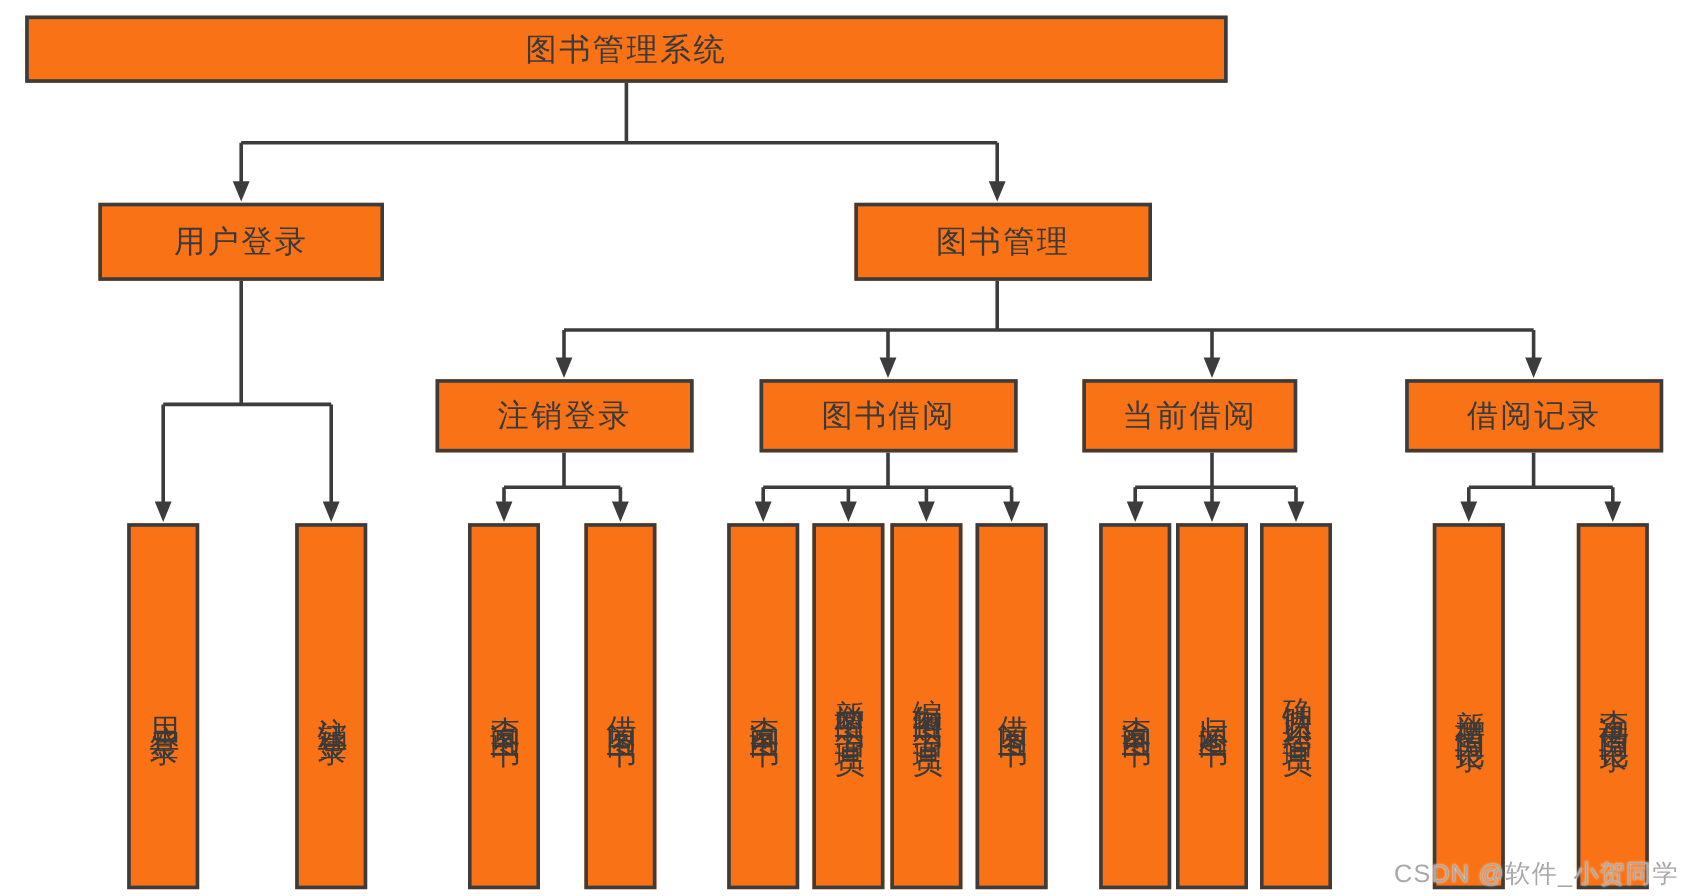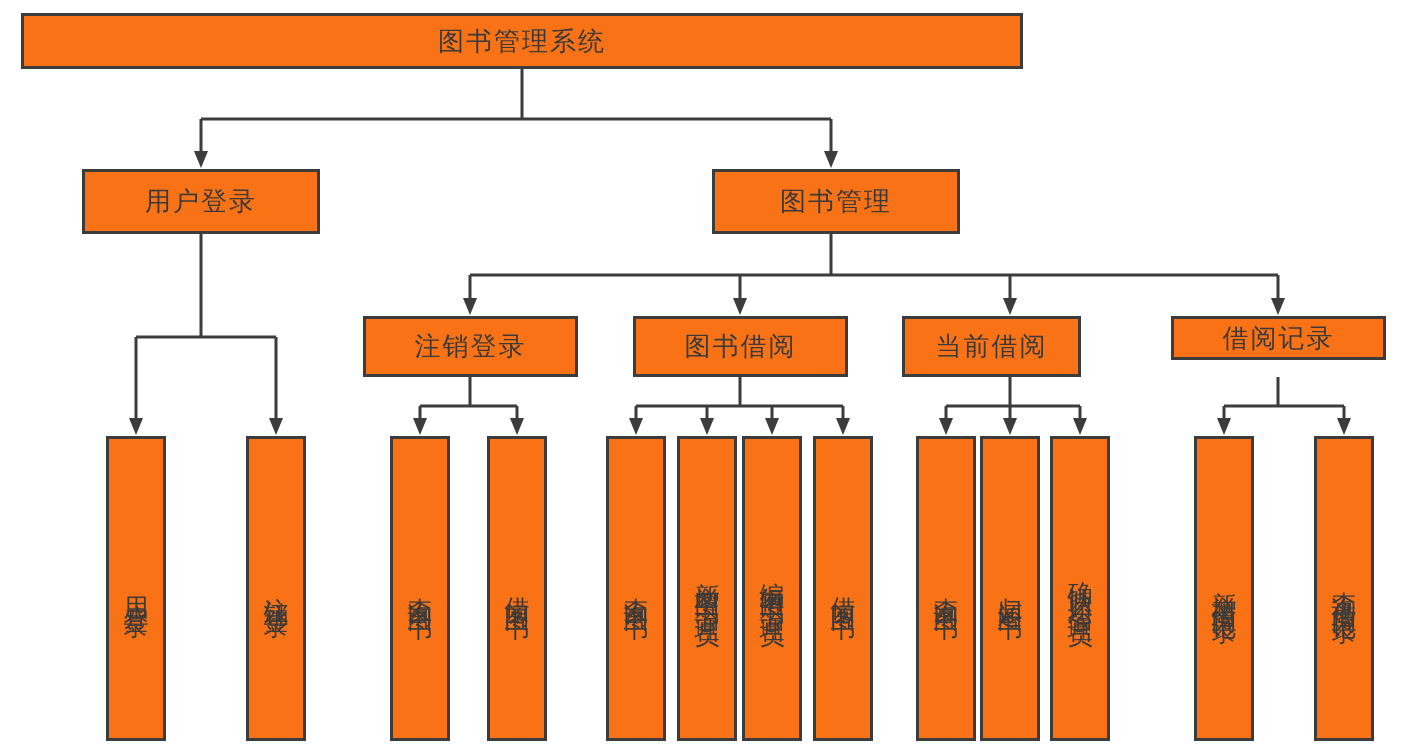--- a/index.html
+++ b/index.html
@@ -108,21 +108,21 @@
 
   <div class="node h" style="left:363px; top:316px; width:215px; height:61px;">
     <span>注销登录</span>
   </div>
   <div class="node h" style="left:633px; top:316px; width:215px; height:61px;">
     <span>图书借阅</span>
   </div>
   <div class="node h" style="left:902px; top:316px; width:179px; height:61px;">
     <span>当前借阅</span>
   </div>
-  <div class="node h" style="left:1171px; top:316px; width:215px; height:44px;">
+  <div class="node h" style="left:1171px; top:316px; width:215px; height:61px;">
     <span>借阅记录</span>
   </div>
 
   <div class="node leaf" style="left:106px; top:436px; width:60px; height:305px;">
     <span>用户登录</span>
   </div>
   <div class="node leaf" style="left:246px; top:436px; width:60px; height:305px;">
     <span>注销登录</span>
   </div>
 
@@ -156,14 +156,15 @@
     <span>确认归还（管理员）</span>
   </div>
 
   <div class="node leaf" style="left:1194px; top:436px; width:60px; height:305px;">
     <span>新增借阅记录</span>
   </div>
   <div class="node leaf" style="left:1314px; top:436px; width:60px; height:305px;">
     <span>查询借阅记录</span>
   </div>
 
+  <div class="watermark">CSDN @软件_小贺同学</div>
 
 </div>
 
 </body></html>

